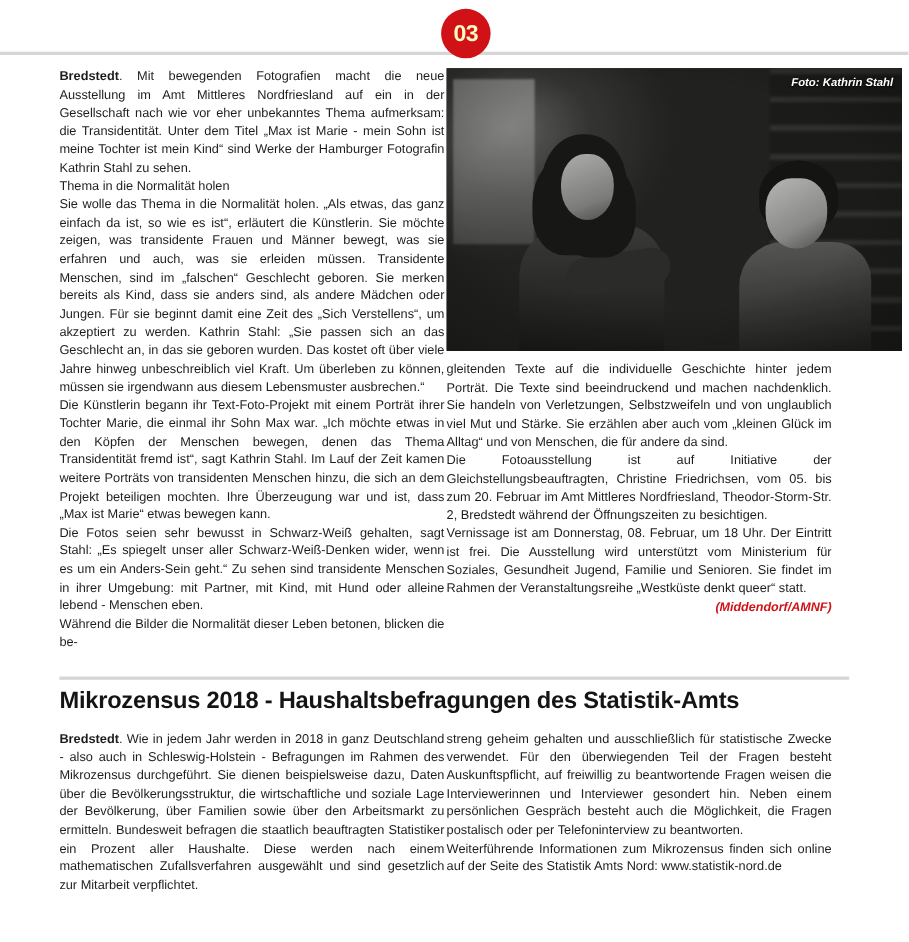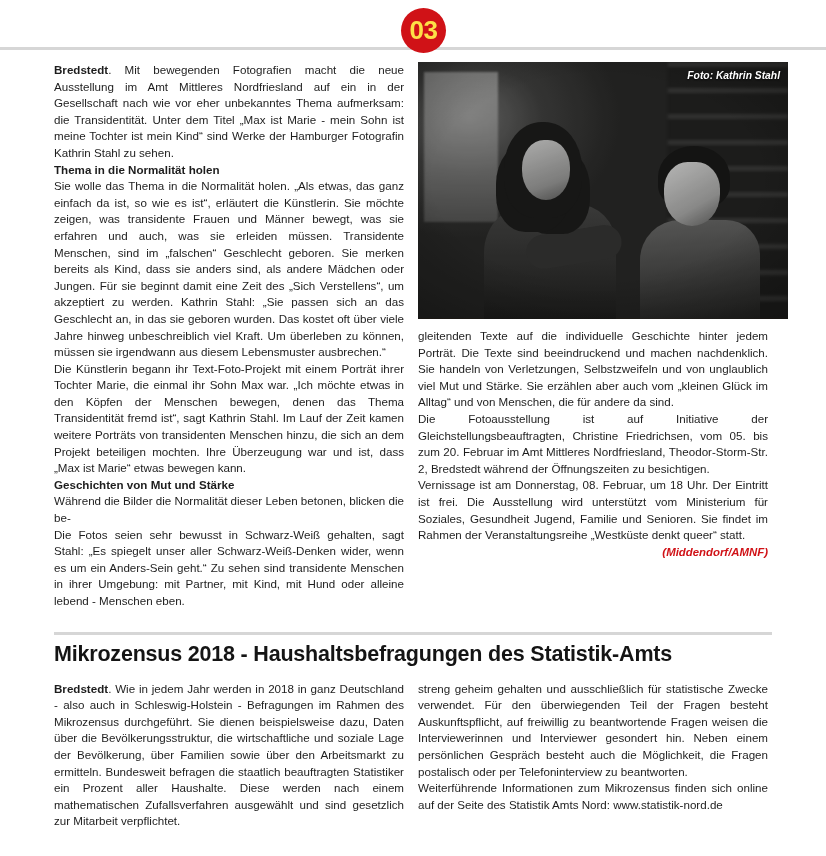--- a/index.html
+++ b/index.html
@@ -31,23 +31,23 @@
     background: #d6d6d6;
   }
   .issue-badge {
     position: absolute;
     left: 401px;
     top: 8px;
     width: 45px;
     height: 45px;
     border-radius: 50%;
     background: #d01217;
-    color: #fde047;
-    font-weight: bold;
-    font-size: 26px;
+    color: #fef9c3;
+    font-weight: bold;
+    font-size: 21px;
     line-height: 45px;
     text-align: center;
     letter-spacing: -0.5px;
   }
   .header-title {
     position: absolute;
     right: 22px;
     top: 22px;
     color: #d01217;
     font-weight: bold;
@@ -64,52 +64,52 @@
     font-weight: bold;
     color: #141414;
     margin: 18px 0 14px 0;
     letter-spacing: -0.2px;
   }
   #article-1 .article-title { margin-top: 14px; }
   #article-2 .article-title { margin-top: 7px; }
 
   .cols {
     display: flex;
-    gap: 14px;
+    gap: 2px;
   }
   .col {
     width: 350px;
     font-size: 11.6px;
     line-height: 16.6px;
     color: #1d1d1d;
     text-align: justify;
   }
   .col p {
     margin: 0;
   }
   .subhead {
-    font-weight: bold;
+    font-weight: normal;
     margin: 0;
   }
   .lead-city {
     font-weight: bold;
   }
   .credit {
     text-align: right;
     color: #d01217;
     font-style: italic;
     font-weight: bold;
     font-size: 11.4px;
     margin-top: 2px;
   }
 
   
   .photo-wrap {
     position: relative;
-    width: 370px;
+    width: 414px;
     height: 257px;
     margin-bottom: 9px;
     overflow: hidden;
     background: #2a2723;
   }
   .photo-canvas {
     position: absolute;
     inset: 0;
   }
   .ph-bg {
@@ -263,23 +263,22 @@
 </div>
 
 <div class="article" id="article-1">
   <div class="cols">
 
     <div class="col">
       <p><span class="lead-city">Bredstedt</span><span>. Mit bewegenden Fotografien macht die neue Ausstellung im Amt Mittleres Nordfriesland auf ein in der Gesellschaft nach wie vor eher unbekanntes Thema aufmerksam: die Transidentität. Unter dem Titel „Max ist Marie - mein Sohn ist meine Tochter ist mein Kind“ sind Werke der Hamburger Fotografin Kathrin Stahl zu sehen.</span></p>
       <p class="subhead">Thema in die Normalität holen</p>
       <p>Sie wolle das Thema in die Normalität holen. „Als etwas, das ganz einfach da ist, so wie es ist“, erläutert die Künstlerin. Sie möchte zeigen, was transidente Frauen und Männer bewegt, was sie erfahren und auch, was sie erleiden müssen. Transidente Menschen, sind im „falschen“ Geschlecht geboren. Sie merken bereits als Kind, dass sie anders sind, als andere Mädchen oder Jungen. Für sie beginnt damit eine Zeit des „Sich Verstellens“, um akzeptiert zu werden. Kathrin Stahl: „Sie passen sich an das Geschlecht an, in das sie geboren wurden. Das kostet oft über viele Jahre hinweg unbeschreiblich viel Kraft. Um überleben zu können, müssen sie irgendwann aus diesem Lebensmuster ausbrechen.“</p>
       <p>Die Künstlerin begann ihr Text-Foto-Projekt mit einem Porträt ihrer Tochter Marie, die einmal ihr Sohn Max war. „Ich möchte etwas in den Köpfen der Menschen bewegen, denen das Thema Transidentität fremd ist“, sagt Kathrin Stahl. Im Lauf der Zeit kamen weitere Porträts von transidenten Menschen hinzu, die sich an dem Projekt beteiligen mochten. Ihre Überzeugung war und ist, dass „Max ist Marie“ etwas bewegen kann.</p>
-      <p class="subhead">Geschichten von Mut und Stärke</p>
+      <p>Die Fotos seien sehr bewusst in Schwarz-Weiß gehalten, sagt Stahl: „Es spiegelt unser aller Schwarz-Weiß-Denken wider, wenn es um ein Anders-Sein geht.“ Zu sehen sind transidente Menschen in ihrer Umgebung: mit Partner, mit Kind, mit Hund oder alleine lebend - Menschen eben.</p>
       <p>Während die Bilder die Normalität dieser Leben betonen, blicken die be-</p>
-      <p>Die Fotos seien sehr bewusst in Schwarz-Weiß gehalten, sagt Stahl: „Es spiegelt unser aller Schwarz-Weiß-Denken wider, wenn es um ein Anders-Sein geht.“ Zu sehen sind transidente Menschen in ihrer Umgebung: mit Partner, mit Kind, mit Hund oder alleine lebend - Menschen eben.</p>
     </div>
 
     <div class="col">
       <div class="photo-wrap">
         <div class="photo-canvas">
           <div class="ph-bg"></div>
           <div class="ph-window"></div>
           <div class="ph-shelf"></div>
           <div class="ph-woman">
             <div class="body"></div>

